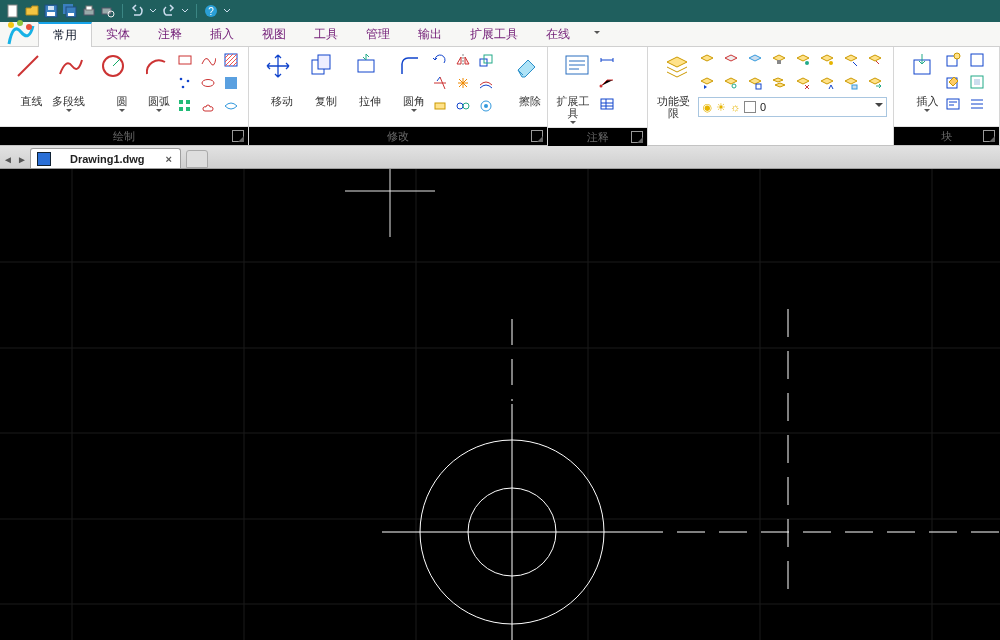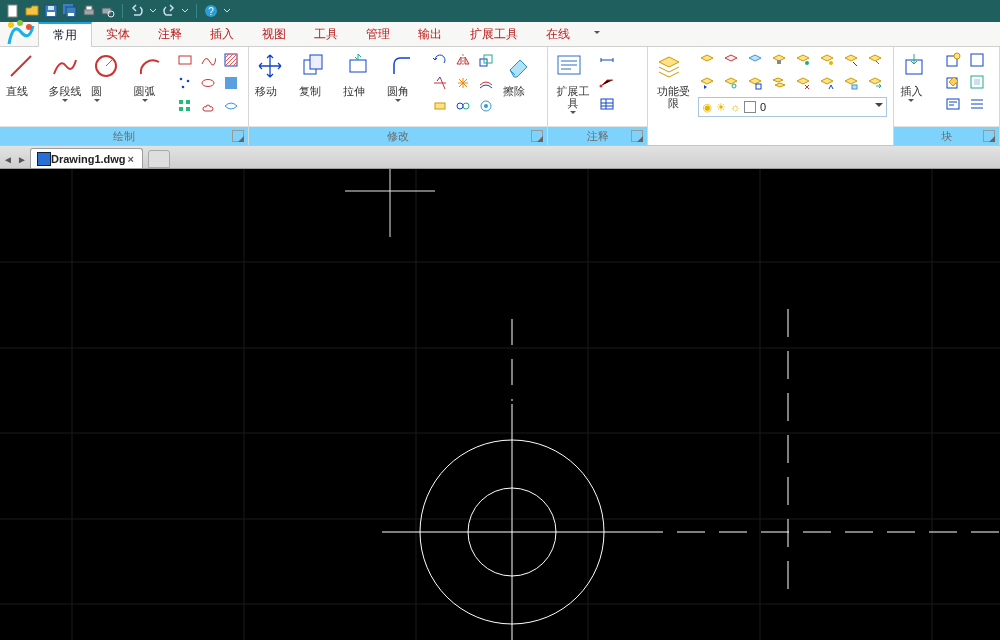--- a/index.html
+++ b/index.html
@@ -4,45 +4,45 @@
 <style>
   body{margin:0;font-family:"Microsoft YaHei",Arial,sans-serif;font-size:12px;background:#f8f8f8;color:#222;overflow:hidden;width:1000px;height:640px}
   .titlebar{height:22px;background:#1f5f5e;color:#d6e9e8;display:flex;align-items:center;font-size:11px}
   .titlebar .qat{display:flex;align-items:center;gap:5px;padding:0 6px}
   .titlebar .qico{width:14px;height:14px;display:inline-block}
   .titlebar .sep{width:1px;height:14px;background:#3b8684;margin:0 2px}
   .titlebar .title{padding-left:4px}
   .appicon{width:32px;height:32px;position:relative}
   .menubar{height:24px;background:#f7f7f5;border-bottom:1px solid #d0d0d0;display:flex;align-items:stretch}
   .appicon-wrap{width:38px;display:flex;align-items:center;justify-content:center;background:#f7f7f5}
-  .menubar .mitem{padding:0 14px;display:flex;align-items:center;font-size:12px;color:#b91c1c;cursor:default}
+  .menubar .mitem{padding:0 14px;display:flex;align-items:center;font-size:12px;color:#701a75;cursor:default}
   .menubar .mitem.active{background:#fff;border-top:2px solid #17a4ea;border-left:1px solid #d0d0d0;border-right:1px solid #d0d0d0;color:#0f172a;margin-bottom:-1px;padding-top:0}
   .menubar .mitem.dd::after{content:"";margin-left:4px;border:3px solid transparent;border-top-color:#555}
   .ribbon{height:98px;background:#fff;border-bottom:1px solid #c3c3c3;display:flex}
   .panel{border-right:1px solid #d6d6d6;display:flex;flex-direction:column;padding:4px 6px 0;position:relative}
   .panel .body{flex:1;display:flex;gap:6px;align-items:flex-start}
-  .panel .plabel{height:18px;text-align:center;color:#6a6a6a;font-size:11px;background:#7dd3fc;margin:0 -6px;border-top:1px solid #e2e2e2;line-height:18px;position:relative}
+  .panel .plabel{height:18px;text-align:center;color:#6a6a6a;font-size:11px;background:#000000;margin:0 -6px;border-top:1px solid #e2e2e2;line-height:18px;position:relative}
   .panel .plabel .expand{position:absolute;right:4px;top:3px;width:10px;height:10px;border:1px solid #999}
   .panel .plabel .expand::after{content:"";position:absolute;right:-1px;bottom:-1px;border:3px solid transparent;border-left-color:#666;border-top-color:#666;transform:rotate(180deg)}
-  .bigbtn{width:38px;display:flex;flex-direction:column;align-items:flex-start;gap:4px;cursor:default}
+  .bigbtn{width:38px;display:flex;flex-direction:column;align-items:flex-end;gap:14px;cursor:default}
   .bigbtn .ic{width:30px;height:30px;display:flex;align-items:center;justify-content:center}
   .bigbtn .lbl{font-size:11px;line-height:12px;color:#333;text-align:center}
   .dd-caret::after{content:"";display:block;margin:2px auto 0;border:3px solid transparent;border-top-color:#555;width:0}
   .smallgrid{display:grid;grid-template-columns:repeat(3,20px);grid-auto-rows:20px;gap:3px}
   .sic{width:18px;height:18px;display:flex;align-items:center;justify-content:center;border-radius:2px}
   .smallcol{display:flex;flex-direction:column;gap:4px}
   .ly-grid{display:grid;grid-template-columns:repeat(8,21px);grid-auto-rows:20px;gap:3px}
   .layerbox{grid-column:1 / span 8;height:18px;border:1px solid #a9c6e0;background:#fff;display:flex;align-items:center;gap:4px;padding:0 3px;font-size:11px}
   .layerbox .sun{color:#e6b400}
   .layerbox .sw{width:10px;height:10px;border:1px solid #888}
   .layerbox::after{content:"";margin-left:auto;border:4px solid transparent;border-top-color:#444}
 
   .doc-tabs{height:22px;background:linear-gradient(#e2e2e2,#cfcfcf);border-bottom:1px solid #9e9e9e;display:flex;align-items:flex-end;padding-left:2px;gap:2px}
   .doc-tabs .tarrow{width:12px;height:18px;display:flex;align-items:center;justify-content:center;color:#555;font-size:10px}
-  .doc-tab{height:19px;background:#fff;border:1px solid #9e9e9e;border-bottom:none;border-radius:3px 3px 0 0;display:flex;align-items:center;padding:0 6px;gap:0;font-size:11px;font-weight:bold}
+  .doc-tab{height:19px;background:#fff;border:1px solid #9e9e9e;border-bottom:none;border-radius:3px 3px 0 0;display:flex;align-items:center;padding:0 6px;gap:19px;font-size:11px;font-weight:bold}
   .doc-tab .dwgico{width:12px;height:12px;background:#2a6fd6;border:1px solid #123}
   .doc-tab .x{font-weight:bold;color:#555;padding:0 2px}
   .doc-tabs .newtab{width:20px;height:16px;background:#dedede;border:1px solid #aaa;border-radius:3px 3px 0 0;margin-left:3px}
 
   .canvas{position:relative;background:#000;height:474px;width:1000px}
   .canvas svg{position:absolute;inset:0}
   .grid line{stroke:#1a1a1a;stroke-width:1}
   .draw path,.draw circle,.draw line{stroke:#fff;stroke-width:1;fill:none}
   .cursor line{stroke:#e6e6e6;stroke-width:1}
 </style>

